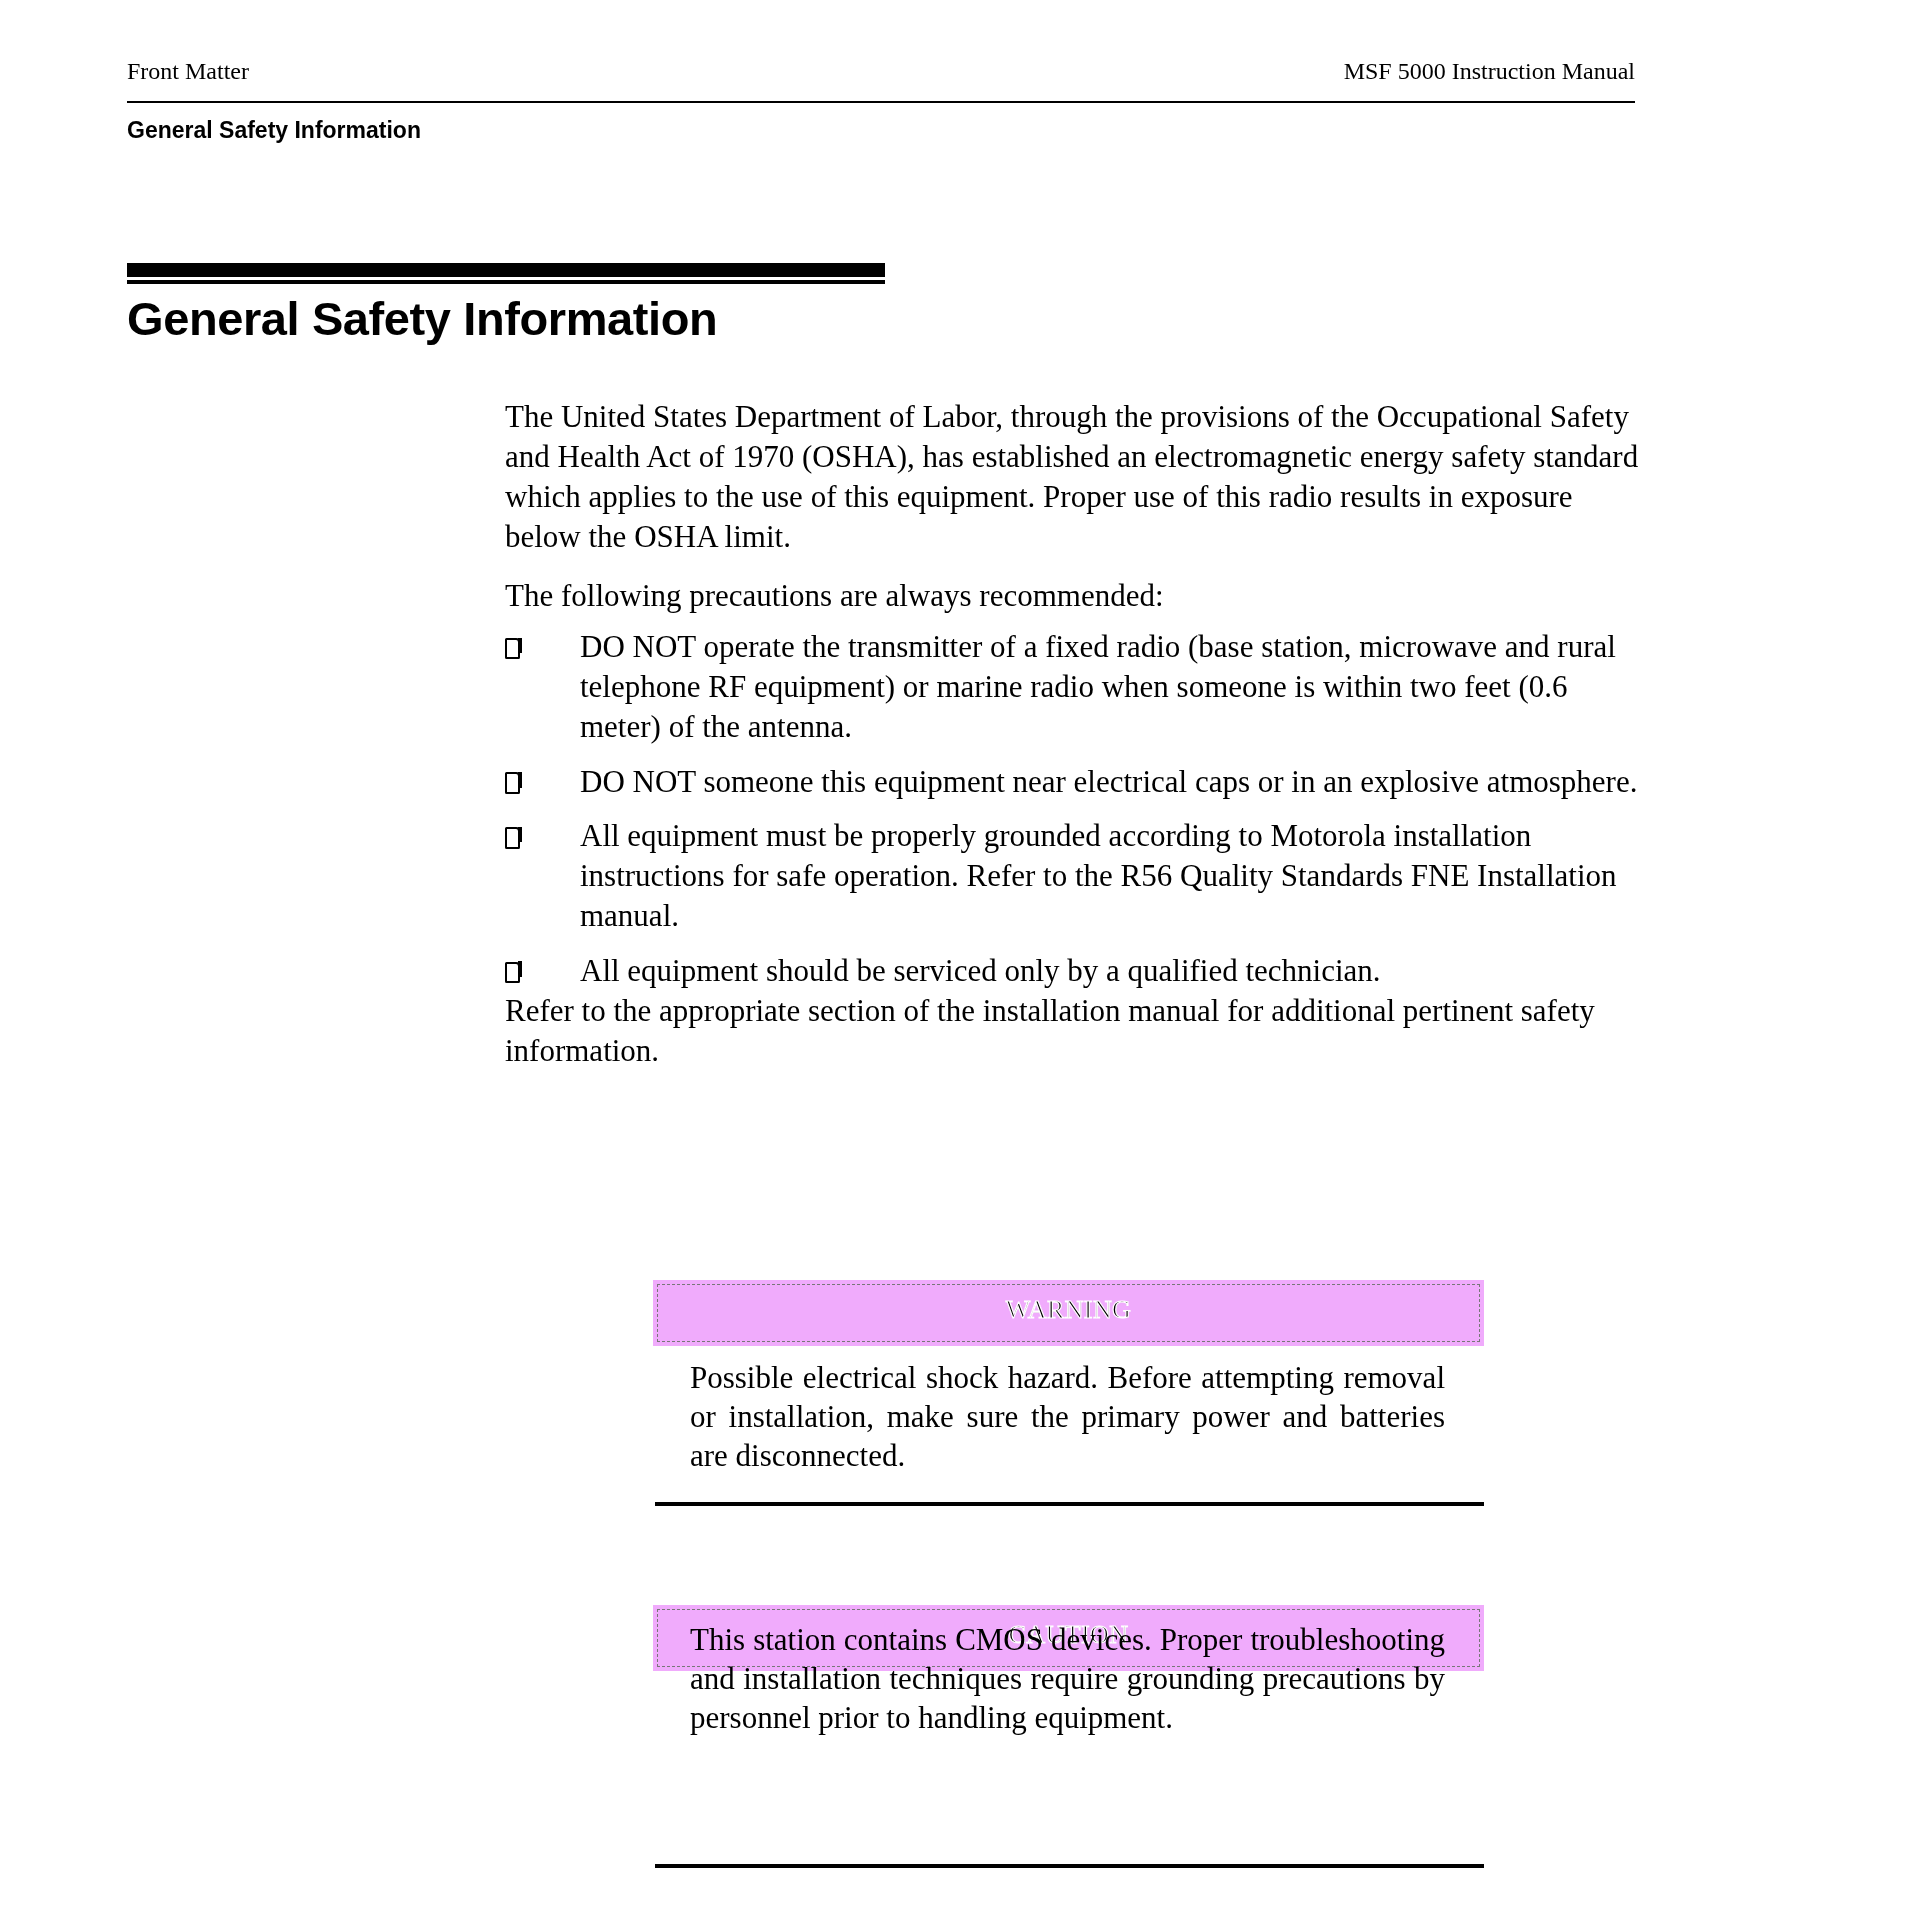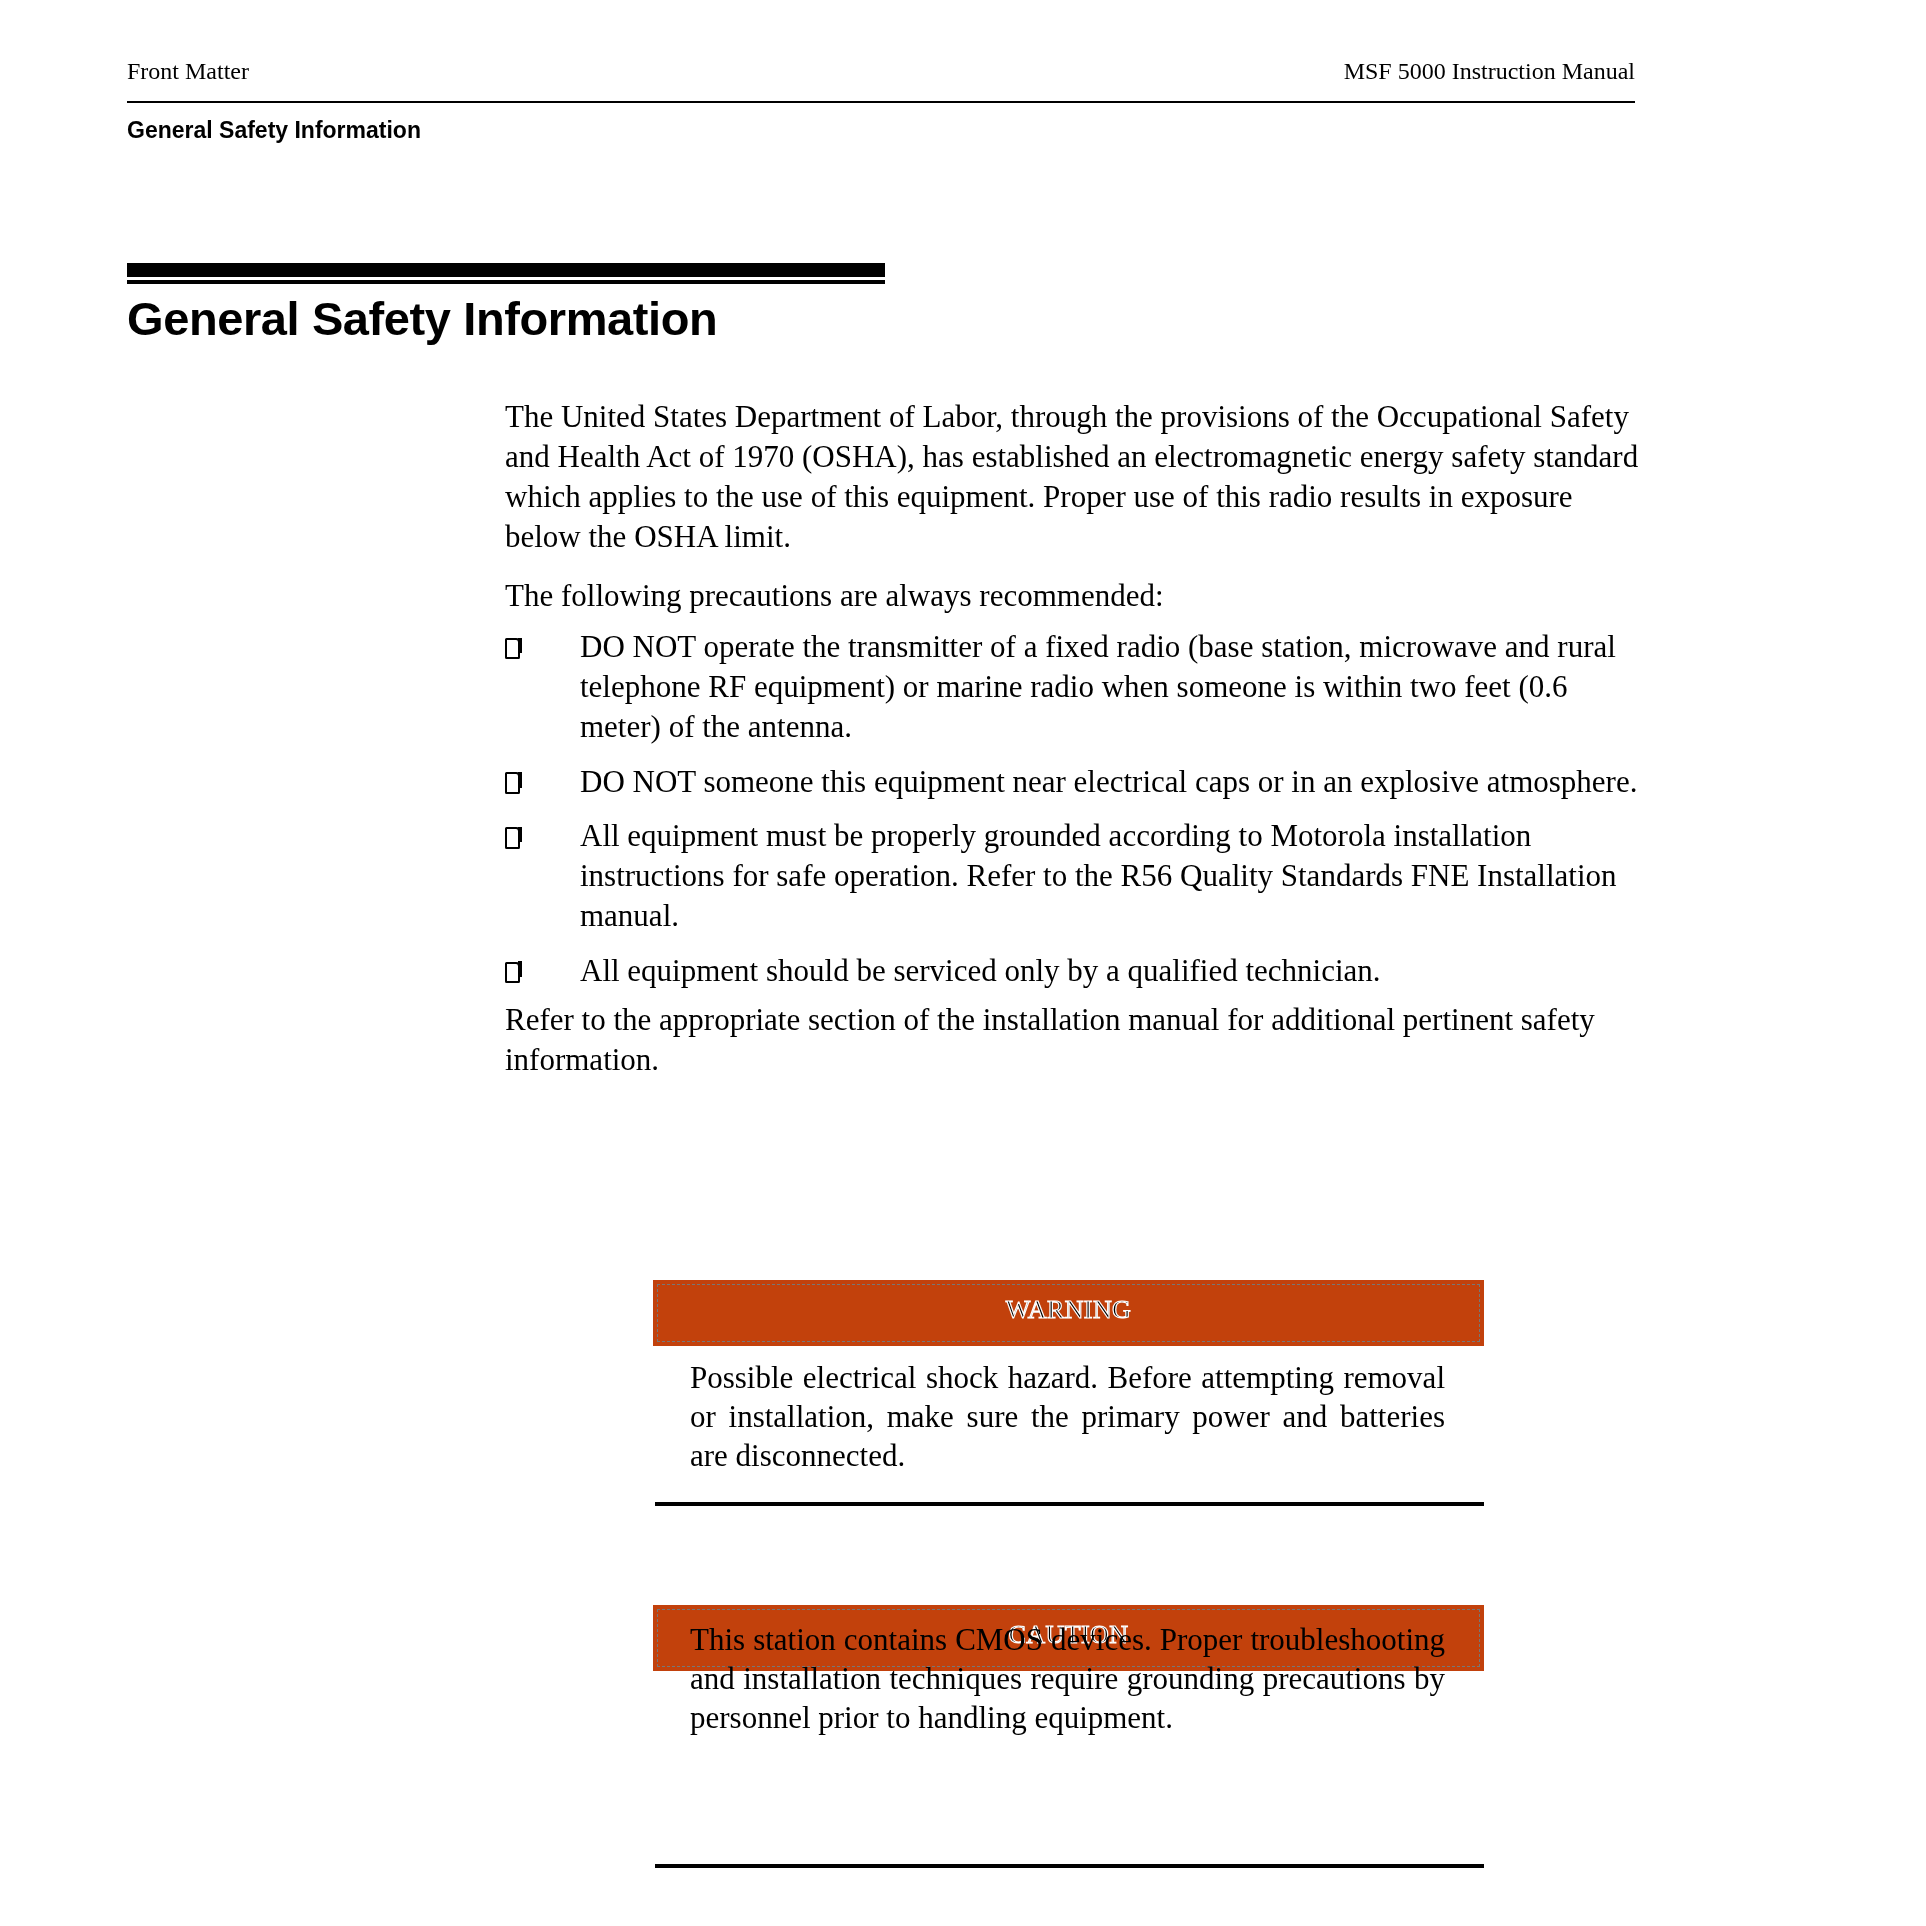--- a/index.html
+++ b/index.html
@@ -24,21 +24,21 @@
   .bullets li .box {
     position:absolute; left:0; top:10.8px; width:15.4px; height:21.6px;
     border:2.3px solid #000; border-radius:1.5px 3.9px 1.5px 1.5px; box-sizing:border-box;
   }
   .bullets li .box::after {
     content:""; position:absolute; right:-3.9px; top:-2.3px; width:3.9px; height:15.4px; background:#000;
   }
 
   .notice-head {
     position:absolute; left:653px; width:831px; height:66px;
-    background:#c2410c; box-sizing:border-box;
+    background:#f0abfc; box-sizing:border-box;
   }
   .notice-head .inner {
     position:absolute; left:3.9px; right:3.9px; top:3.9px; bottom:3.9px;
     border:0.8px dashed #777;
   }
   .notice-label {
     position:absolute; left:0; right:0; top:15.4px; text-align:center;
     font-size:26px; color:#000; letter-spacing:0.4px;
     -webkit-text-stroke:1.2px #fff;
   }
@@ -67,21 +67,21 @@
 <div id="bar-thin" class="abs"></div>
 <h1 id="title" class="abs sans" style="margin:0;">General Safety Information</h1>
 
 <div id="body" class="abs serif">
   <p>The United States Department of Labor, through the provisions of the Occupational Safety and Health Act of 1970 (OSHA), has established an electromagnetic energy safety standard which applies to the use of this equipment. Proper use of this radio results in exposure below the OSHA limit.</p>
   <p style="margin-bottom:11.6px;">The following precautions are always recommended:</p>
   <ul class="bullets">
     <li><span class="box"></span><span>DO NOT operate the transmitter of a fixed radio (base station, microwave and rural telephone RF equipment) or marine radio when someone is within two feet (0.6 meter) of the antenna.</span></li>
     <li><span class="box"></span><span>DO NOT someone this equipment near electrical caps or in an explosive atmosphere.</span></li>
     <li><span class="box"></span><span>All equipment must be properly grounded according to Motorola installation instructions for safe operation. Refer to the R56 Quality Standards FNE Installation manual.</span></li>
-    <li style="margin-bottom:9px;"><span class="box"></span><span>All equipment should be serviced only by a qualified technician.</span></li>
+    <li style="margin-bottom:0;"><span class="box"></span><span>All equipment should be serviced only by a qualified technician.</span></li>
   </ul>
   <p>Refer to the appropriate section of the installation manual for additional pertinent safety information.</p>
 </div>
 
 <div id="warn-head" class="notice-head">
   <div class="inner"></div>
   <div class="notice-label serif">WARNING</div>
 </div>
 <div id="warn-text" class="notice-text serif">Possible electrical shock hazard. Before attempting removal or installation, make sure the primary power and batteries are disconnected.</div>
 <div id="warn-rule" class="notice-rule"></div>

